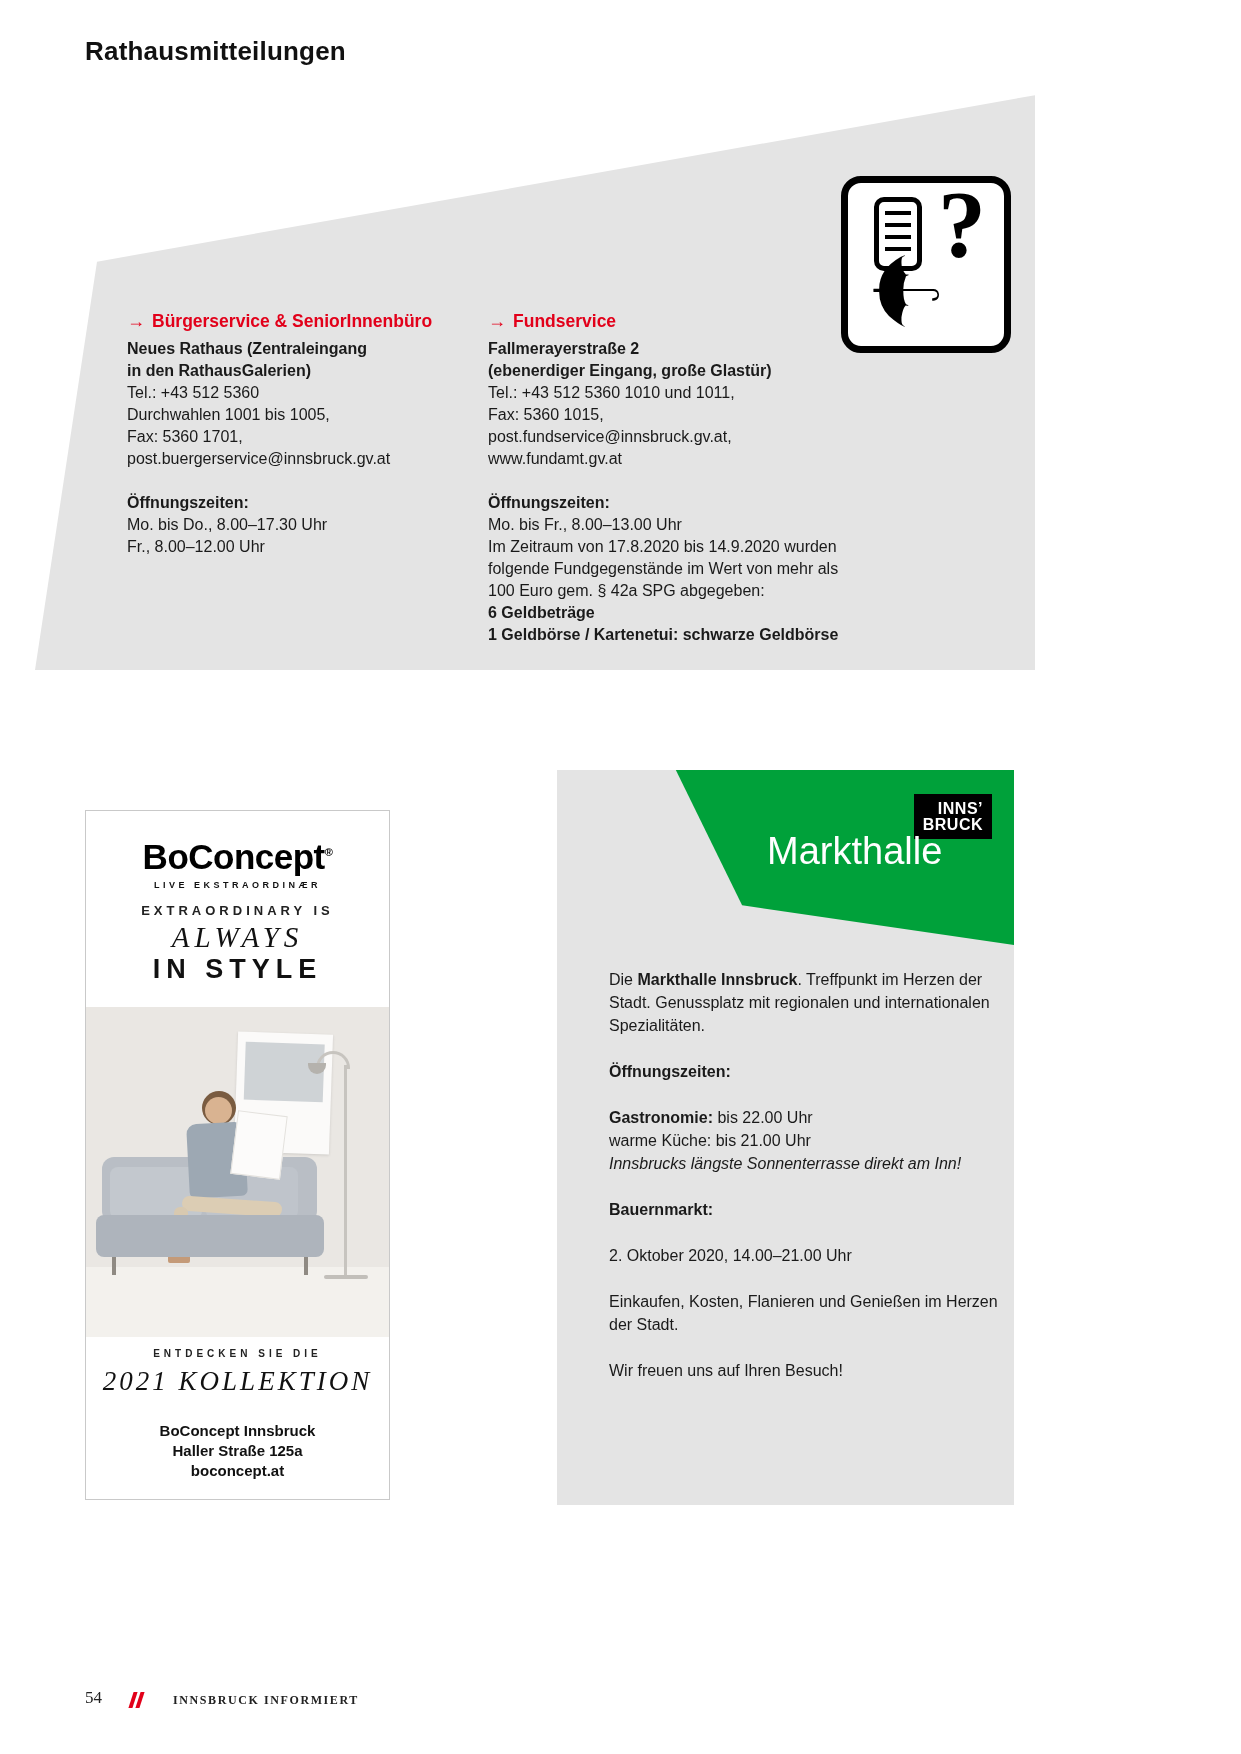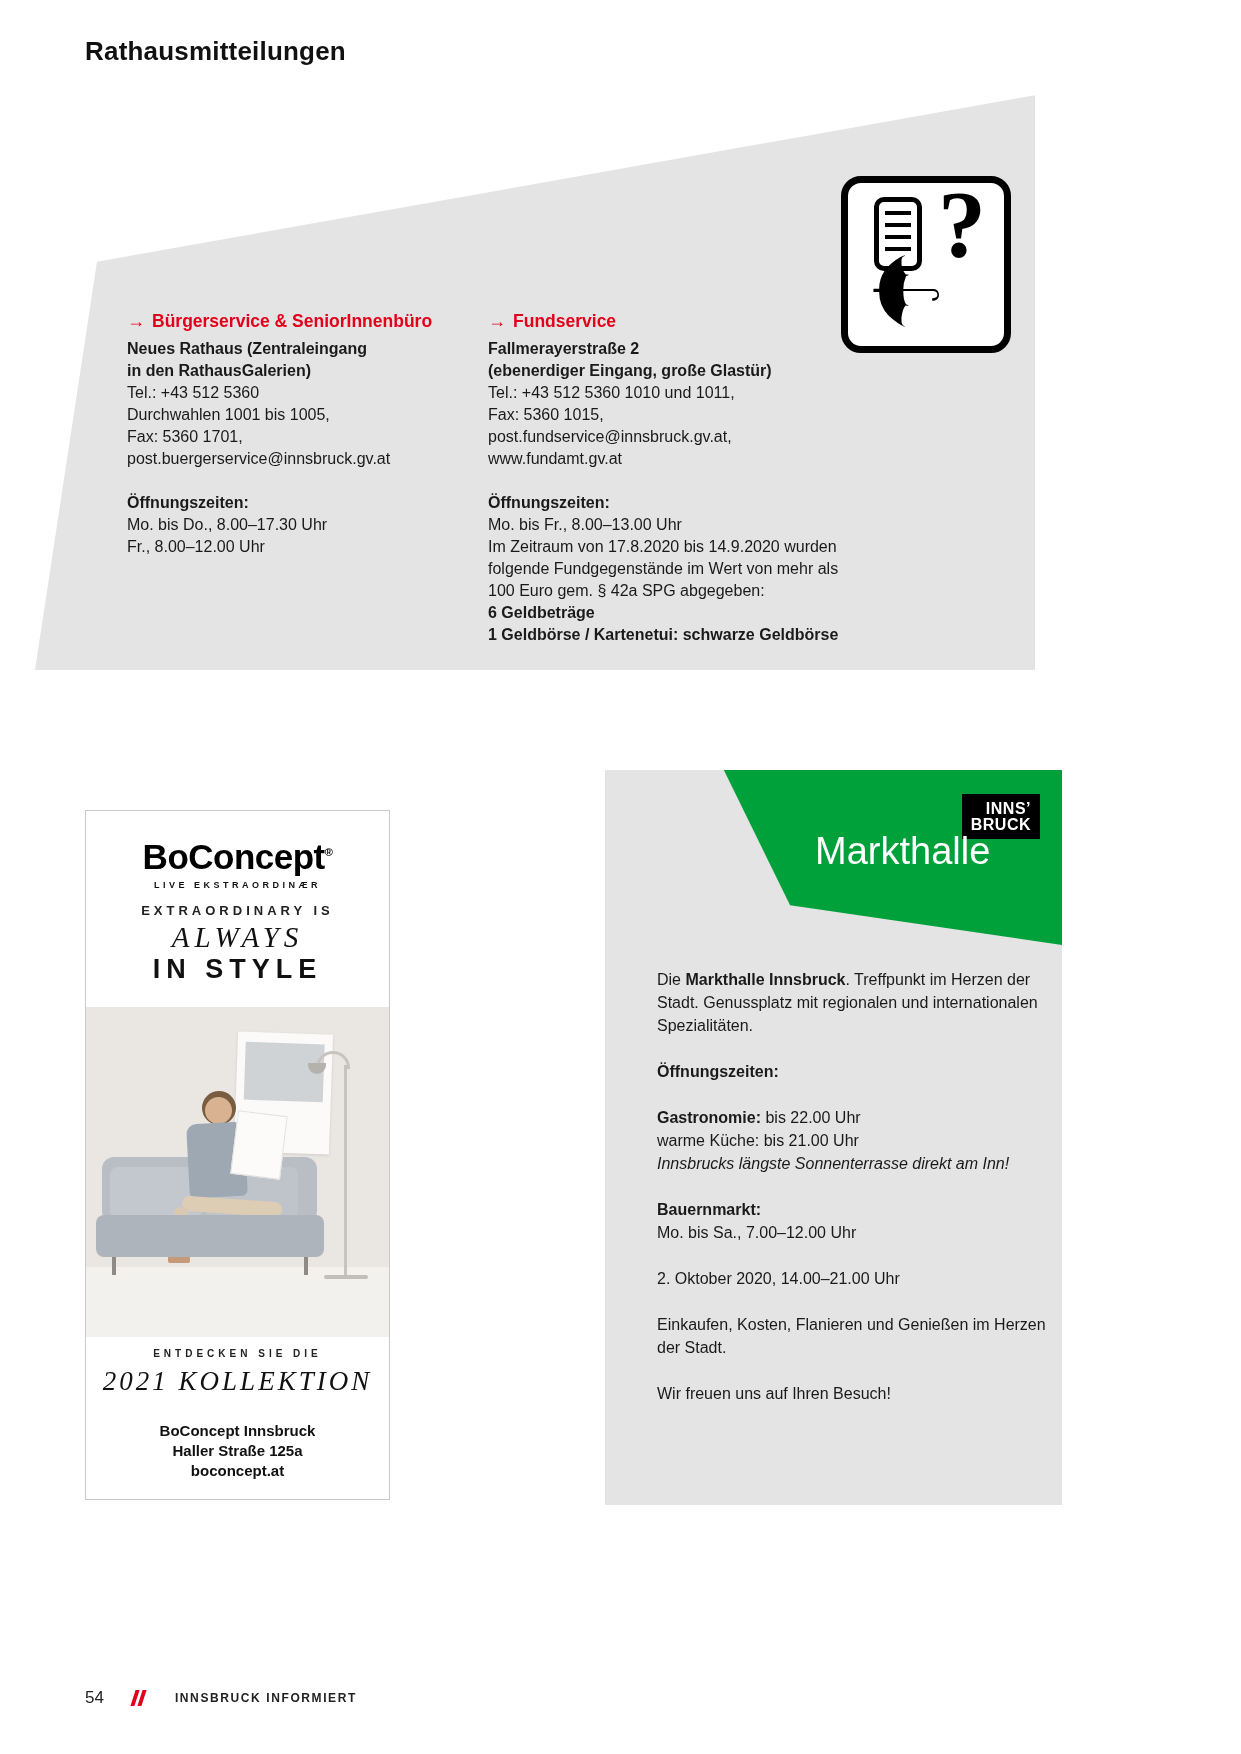--- a/index.html
+++ b/index.html
@@ -70,32 +70,32 @@
   #ph-jacket{left:102px;top:116px;width:58px;height:74px;background:#9da8b3;border-radius:10px 10px 6px 6px;transform:rotate(-3deg);}
   #ph-card{left:148px;top:106px;width:50px;height:64px;background:#fcfbfa;border:1px solid #e3e1dd;transform:rotate(7deg);}
   #ph-legs{left:96px;top:192px;width:100px;height:15px;background:#dccdb4;border-radius:7px;transform:rotate(4deg);}
   #ph-shin{left:88px;top:200px;width:14px;height:48px;background:#d8c9b0;border-radius:6px;}
   #ph-shoe{left:82px;top:246px;width:22px;height:10px;background:#c49a78;border-radius:4px 4px 2px 2px;}
   #ad-cta1{position:absolute;left:0;right:0;top:537px;font-size:10px;font-weight:bold;letter-spacing:4px;color:#222;}
   #ad-cta2{position:absolute;left:0;right:0;top:555px;font-family:"Liberation Serif","DejaVu Serif",serif;font-style:italic;font-size:27px;letter-spacing:3px;color:#111;}
   #ad-address{position:absolute;left:0;right:0;top:610px;font-size:15px;font-weight:bold;line-height:20px;color:#111;}
 
   
-  #markthalle-panel{position:absolute;left:605px;top:770px;width:457px;height:735px;background:var(--panel);}
+  #markthalle-panel{position:absolute;left:557px;top:770px;width:457px;height:735px;background:var(--panel);}
   #markthalle-banner{position:absolute;inset:0;background:var(--green);
     clip-path:polygon(26% 0%, 100% 0%, 100% 23.8%, 40.5% 18.4%);}
   #innsbruck-logo{position:absolute;right:22px;top:24px;background:#000;color:#fff;font-weight:bold;
     font-size:16px;line-height:16px;padding:7px 9px 6px 9px;text-align:right;letter-spacing:0.5px;}
   #markthalle-title{position:absolute;left:210px;top:60px;color:#fff;font-size:38px;font-weight:normal;}
   #markthalle-body{position:absolute;left:40px;top:198px;width:405px;font-size:16px;line-height:23px;color:var(--ink);}
   #markthalle-body .para{margin-bottom:23px;margin-left:12px;}
   #markthalle-body .line{display:block;}
 
   
-  #footer{position:absolute;left:85px;top:1688px;display:flex;align-items:center;gap:28px;}
+  #footer{position:absolute;left:85px;top:1688px;display:flex;align-items:flex-end;gap:28px;font-family:Liberation Serif, serif;}
   #footer-page{font-size:17px;color:#222;}
   #footer-slash{position:relative;width:15px;height:16px;}
   #footer-slash i{position:absolute;top:0;width:4px;height:16px;background:var(--red);transform:skewX(-18deg);}
   #footer-slash i:nth-child(1){left:1px;}
   #footer-slash i:nth-child(2){left:8px;}
   #footer-mag{font-size:12px;font-weight:bold;letter-spacing:1.6px;color:#222;}
 </style>
 </head>
 <body>
 
@@ -209,21 +209,20 @@
     <div class="para">
       <span class="line b">Öffnungszeiten:</span>
     </div>
     <div class="para">
       <span class="line"><span class="b">Gastronomie:</span><span> bis 22.00 Uhr</span></span>
       <span class="line">warme Küche: bis 21.00 Uhr</span>
       <span class="line italic">Innsbrucks längste Sonnenterrasse direkt am Inn!</span>
     </div>
     <div class="para">
       <span class="line b">Bauernmarkt:</span>
-      <span class="line">Mo. bis Sa., 7.00–12.00 Uhr</span>
     </div>
     <div class="para">
       <span class="line">2. Oktober 2020, 14.00–21.00 Uhr</span>
     </div>
     <div class="para">Einkaufen, Kosten, Flanieren und Genießen im Herzen der Stadt.</div>
     <div class="para">Wir freuen uns auf Ihren Besuch!</div>
   </div>
 </aside>
 
 <footer id="footer">

